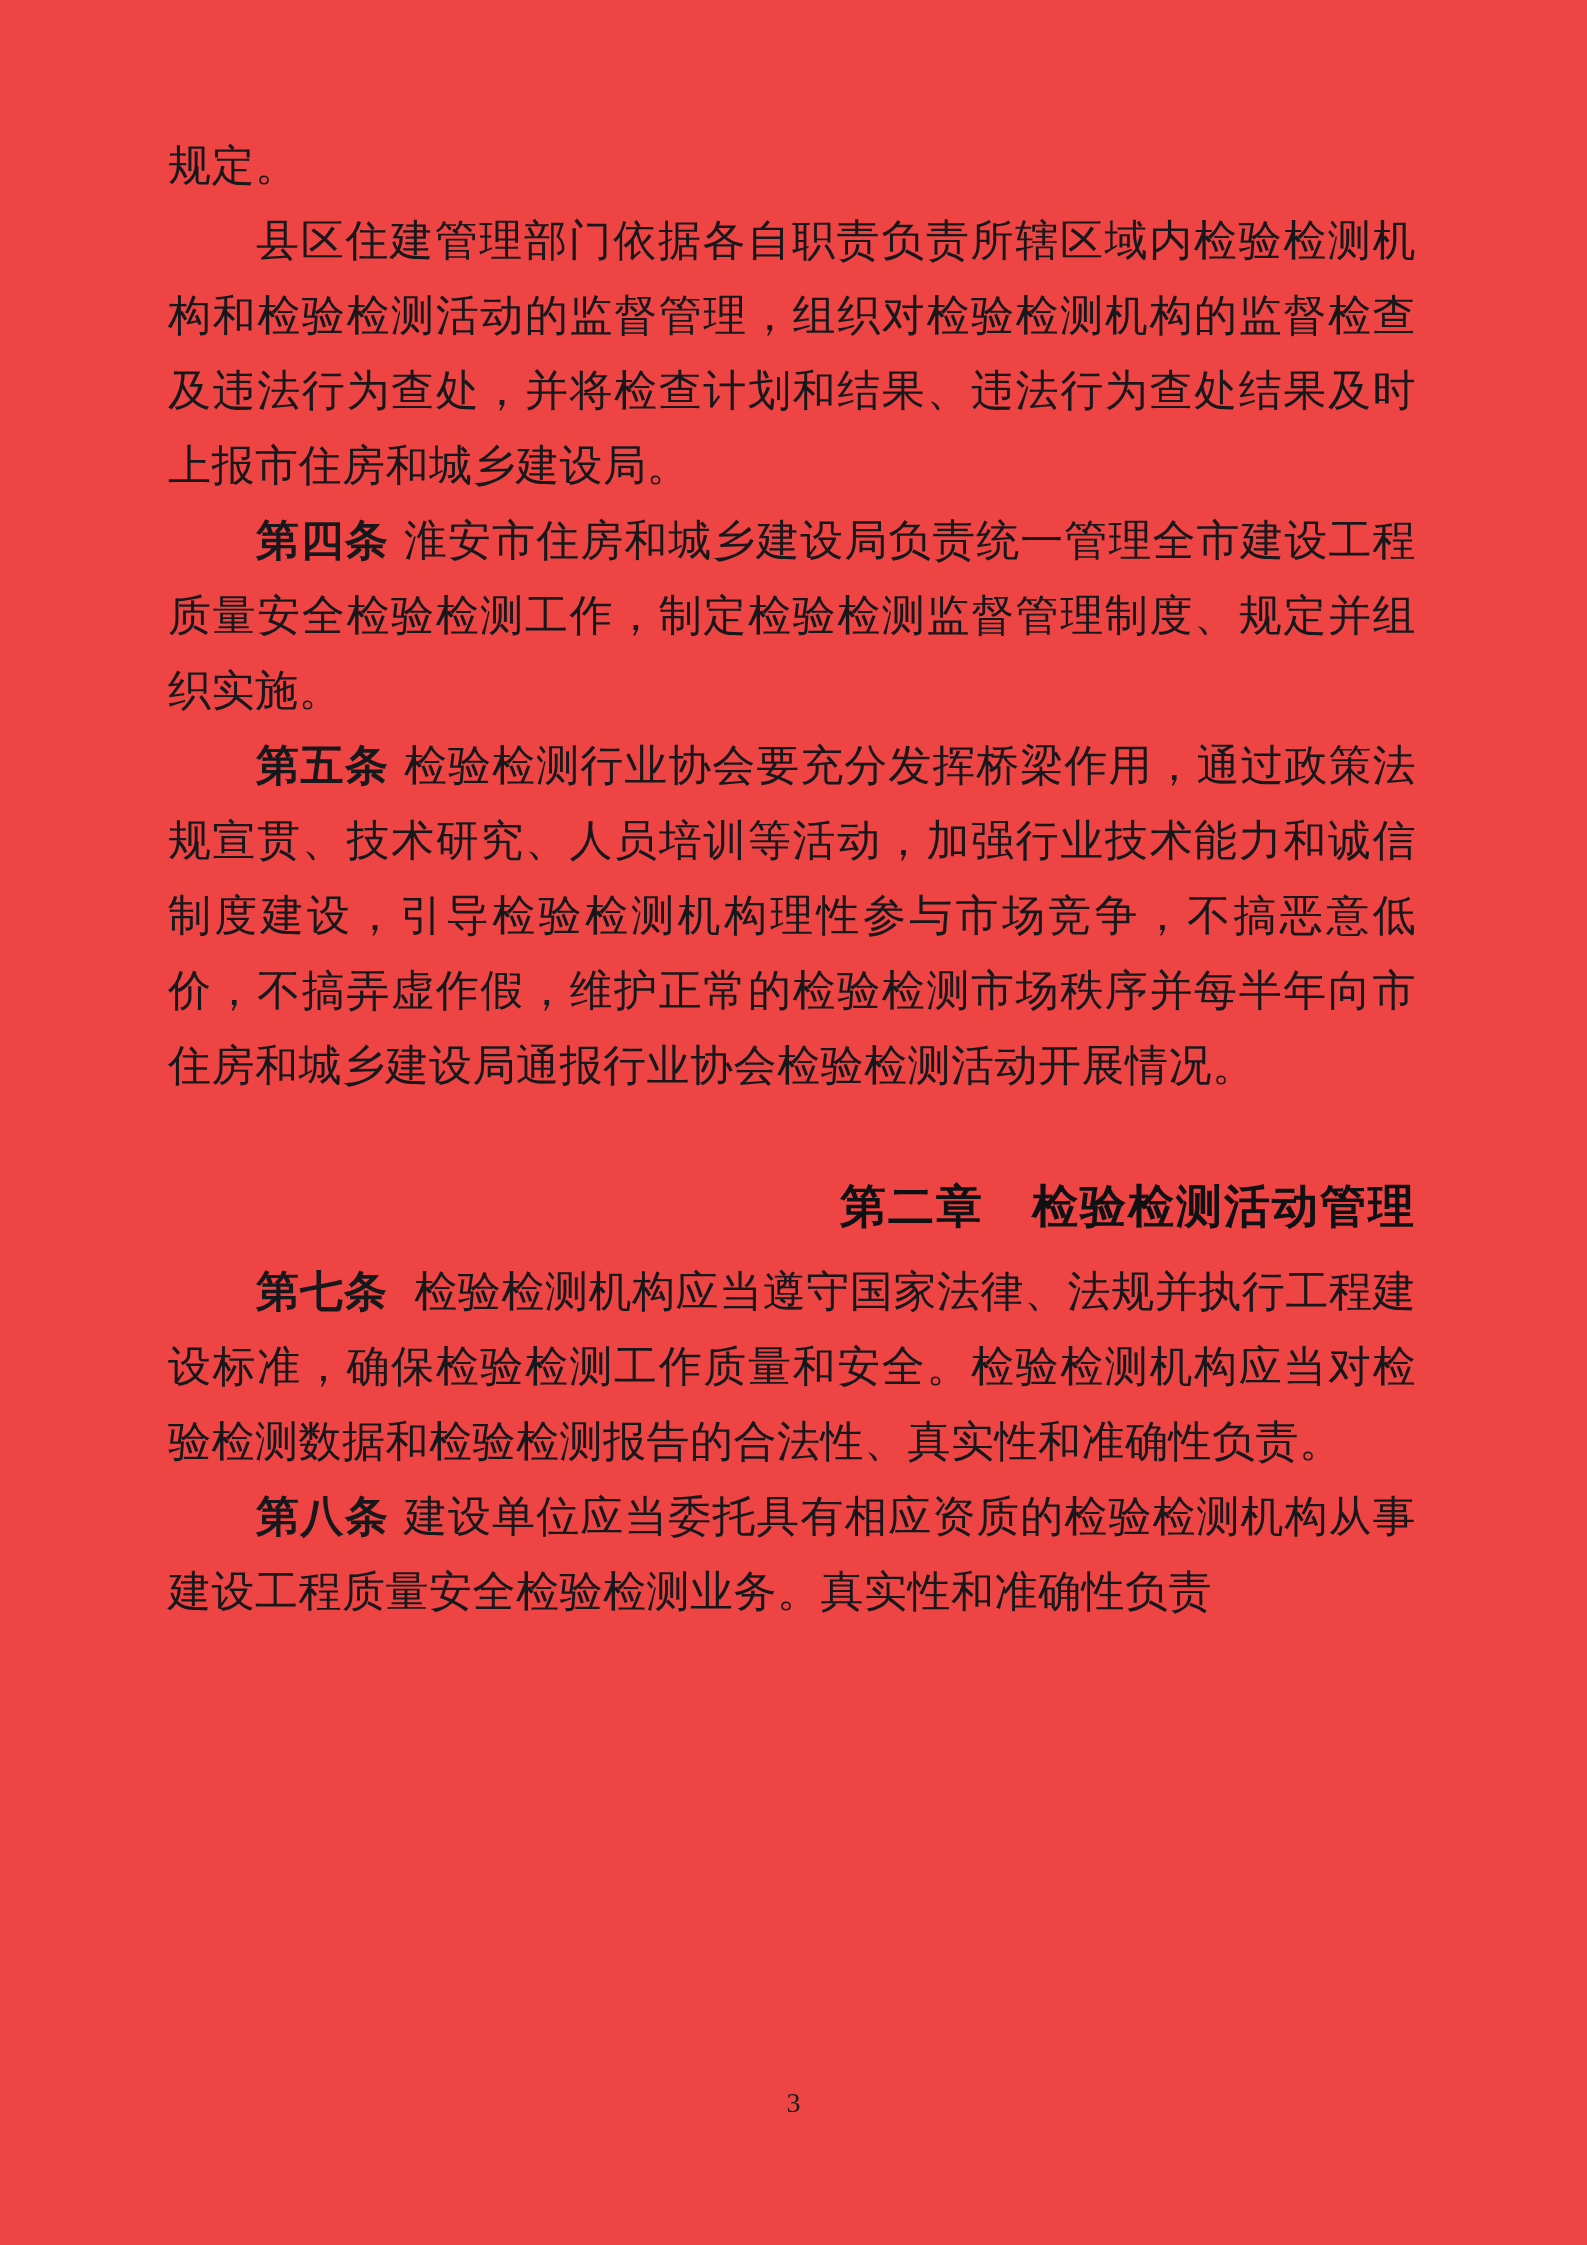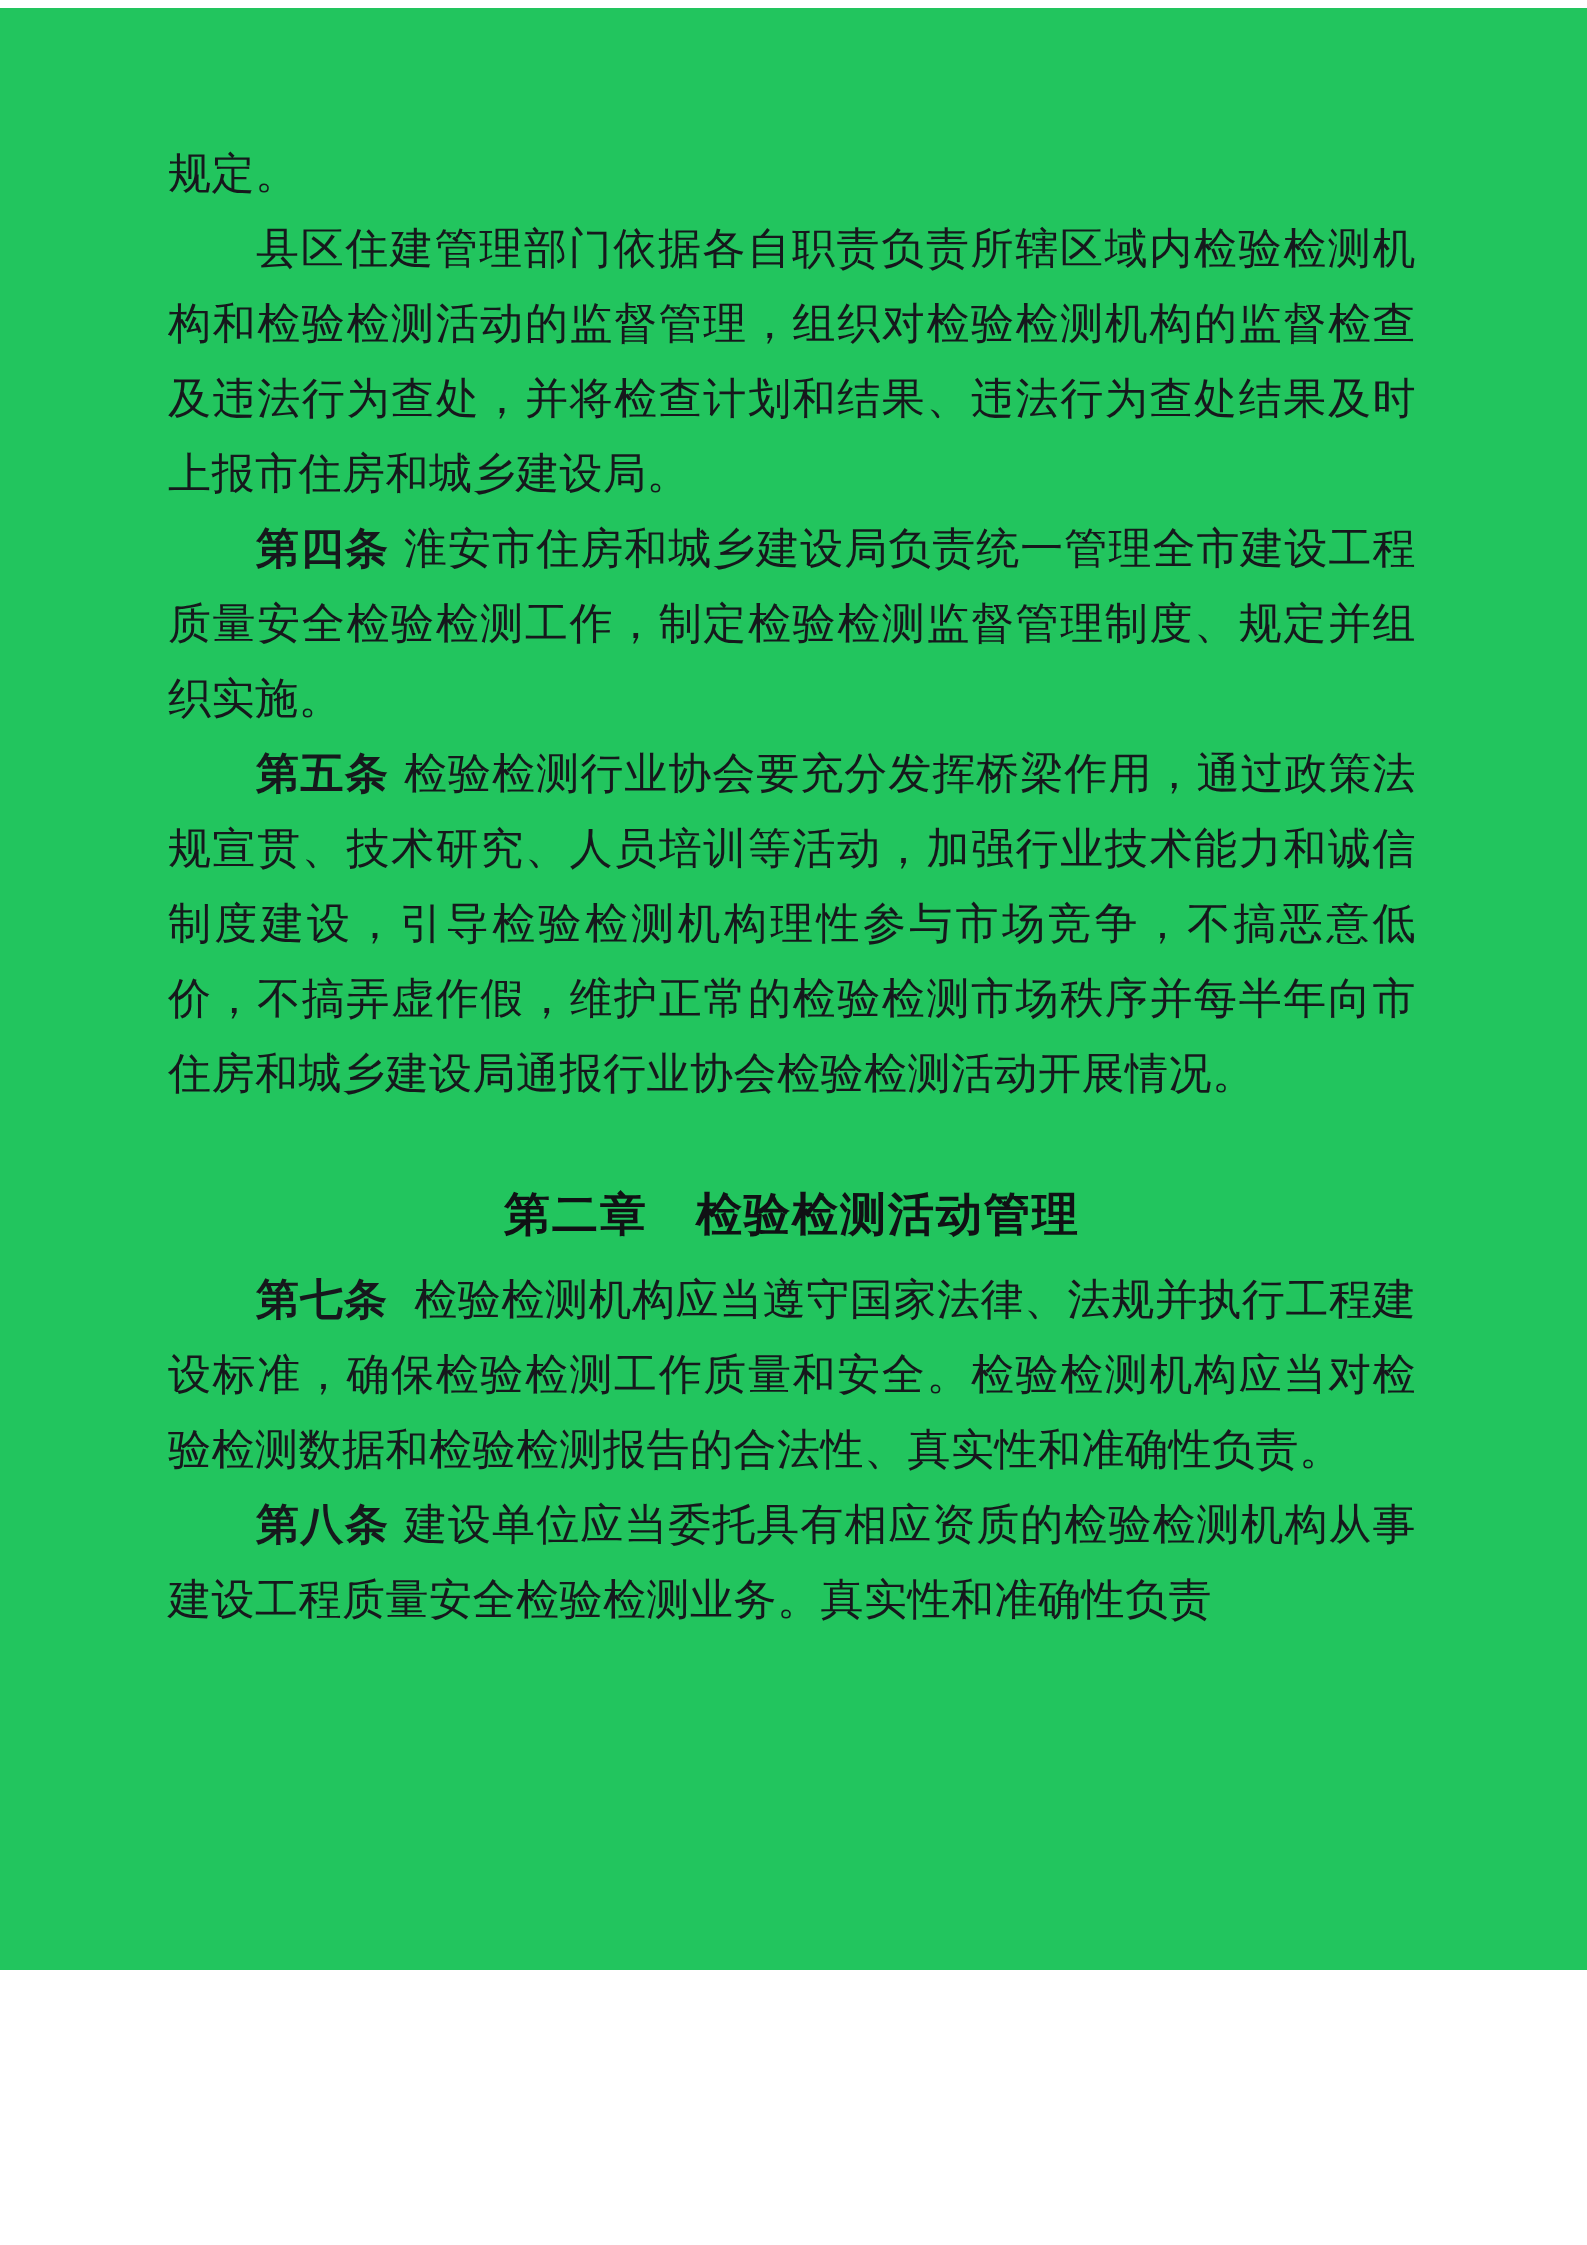--- a/index.html
+++ b/index.html
@@ -8,23 +8,23 @@
     padding: 0;
     background: #ffffff;
   }
   body {
     font-family: "Liberation Serif", "DejaVu Serif", serif;
     color: #000000;
   }
   .page {
     position: relative;
     width: 1587px;
-    height: 1962px;
-    background: #22c55e;
-    margin: 8px auto;
+    height: 2245px;
+    background: #ef4444;
+    margin: 0 auto;
     overflow: hidden;
     box-sizing: border-box;
   }
   .content {
     position: absolute;
     left: 168px;
     top: 128px;
     width: 1248px;
   }
   
@@ -49,21 +49,21 @@
   }
   .para .gap-sm { display: inline-block; width: 14px; }
   .para .gap-md { display: inline-block; width: 26px; }
 
   
   .chapter {
     font-family: "Liberation Sans", "DejaVu Sans", sans-serif;
     font-weight: bold;
     font-size: 46px;
     line-height: 75px;
-    text-align: center;
+    text-align: right;
     letter-spacing: 2px;
     margin: 0;
     color: #101114;
   }
   .spacer-chapter-top { height: 66px; }
   .spacer-chapter-bottom { height: 10px; }
 
   .page-number {
     position: absolute;
     left: 0;

